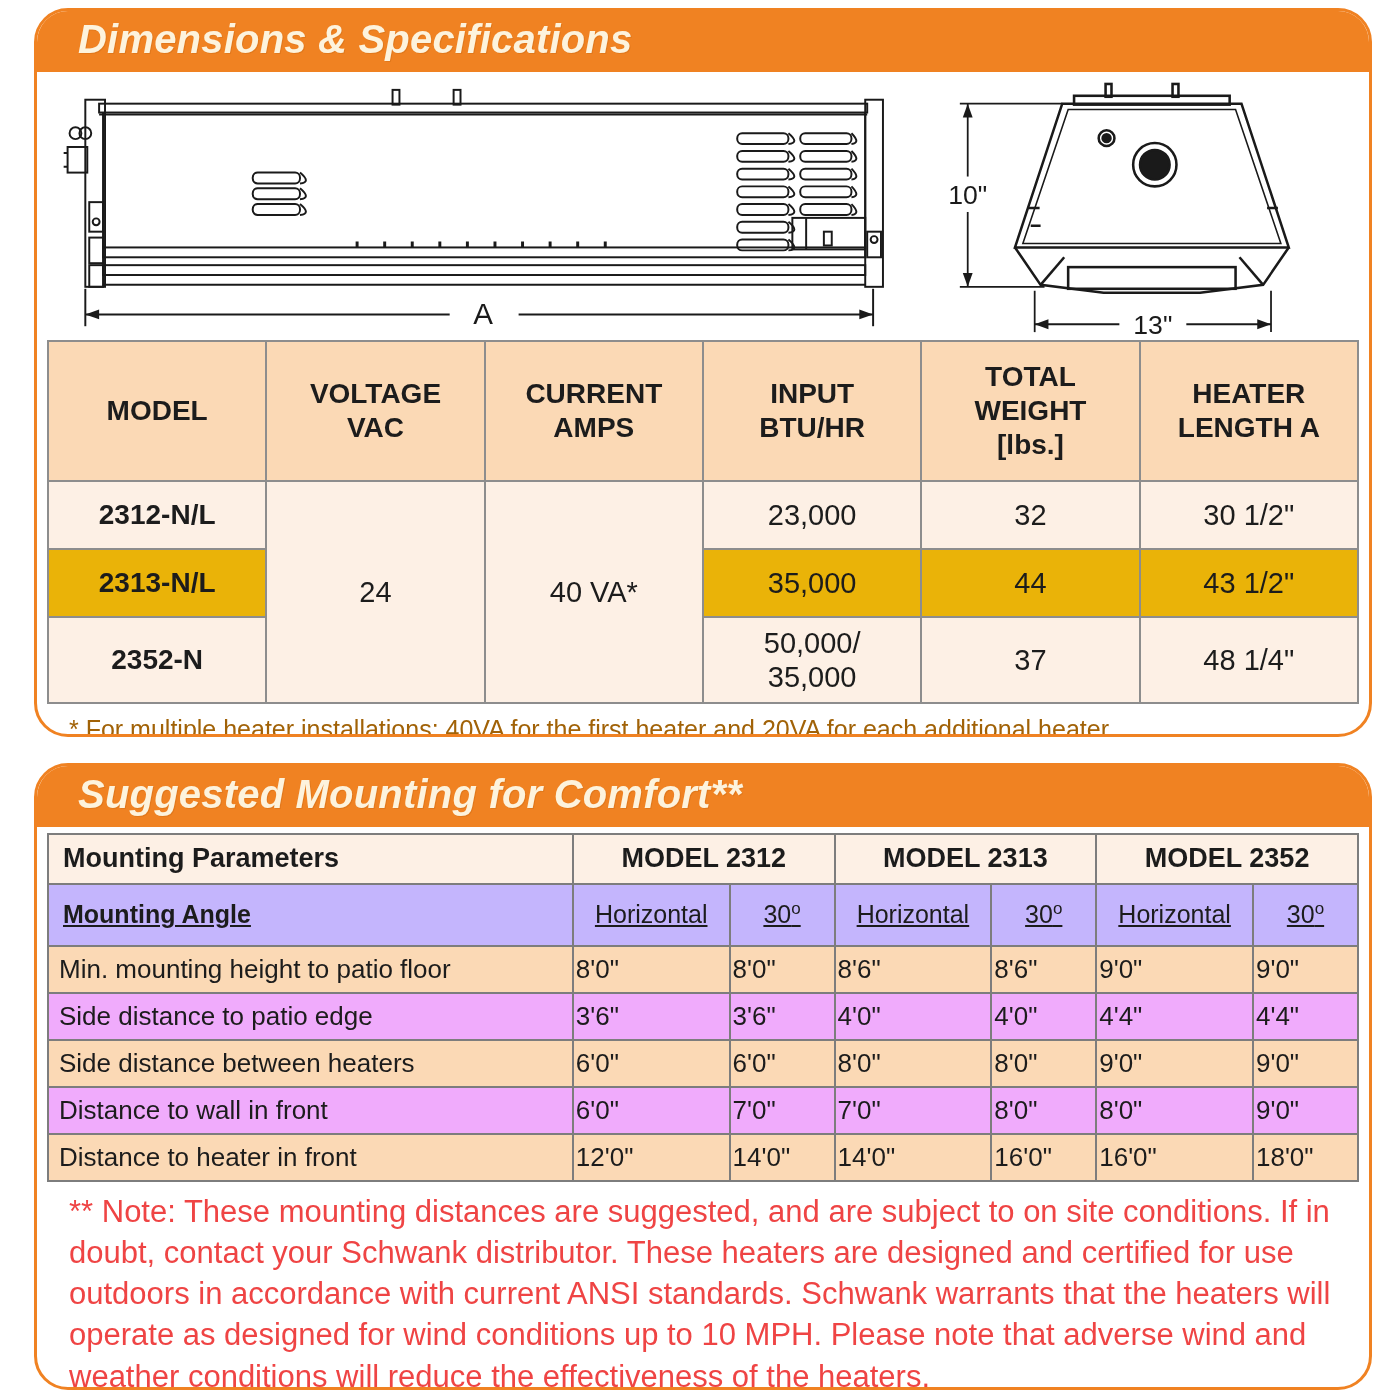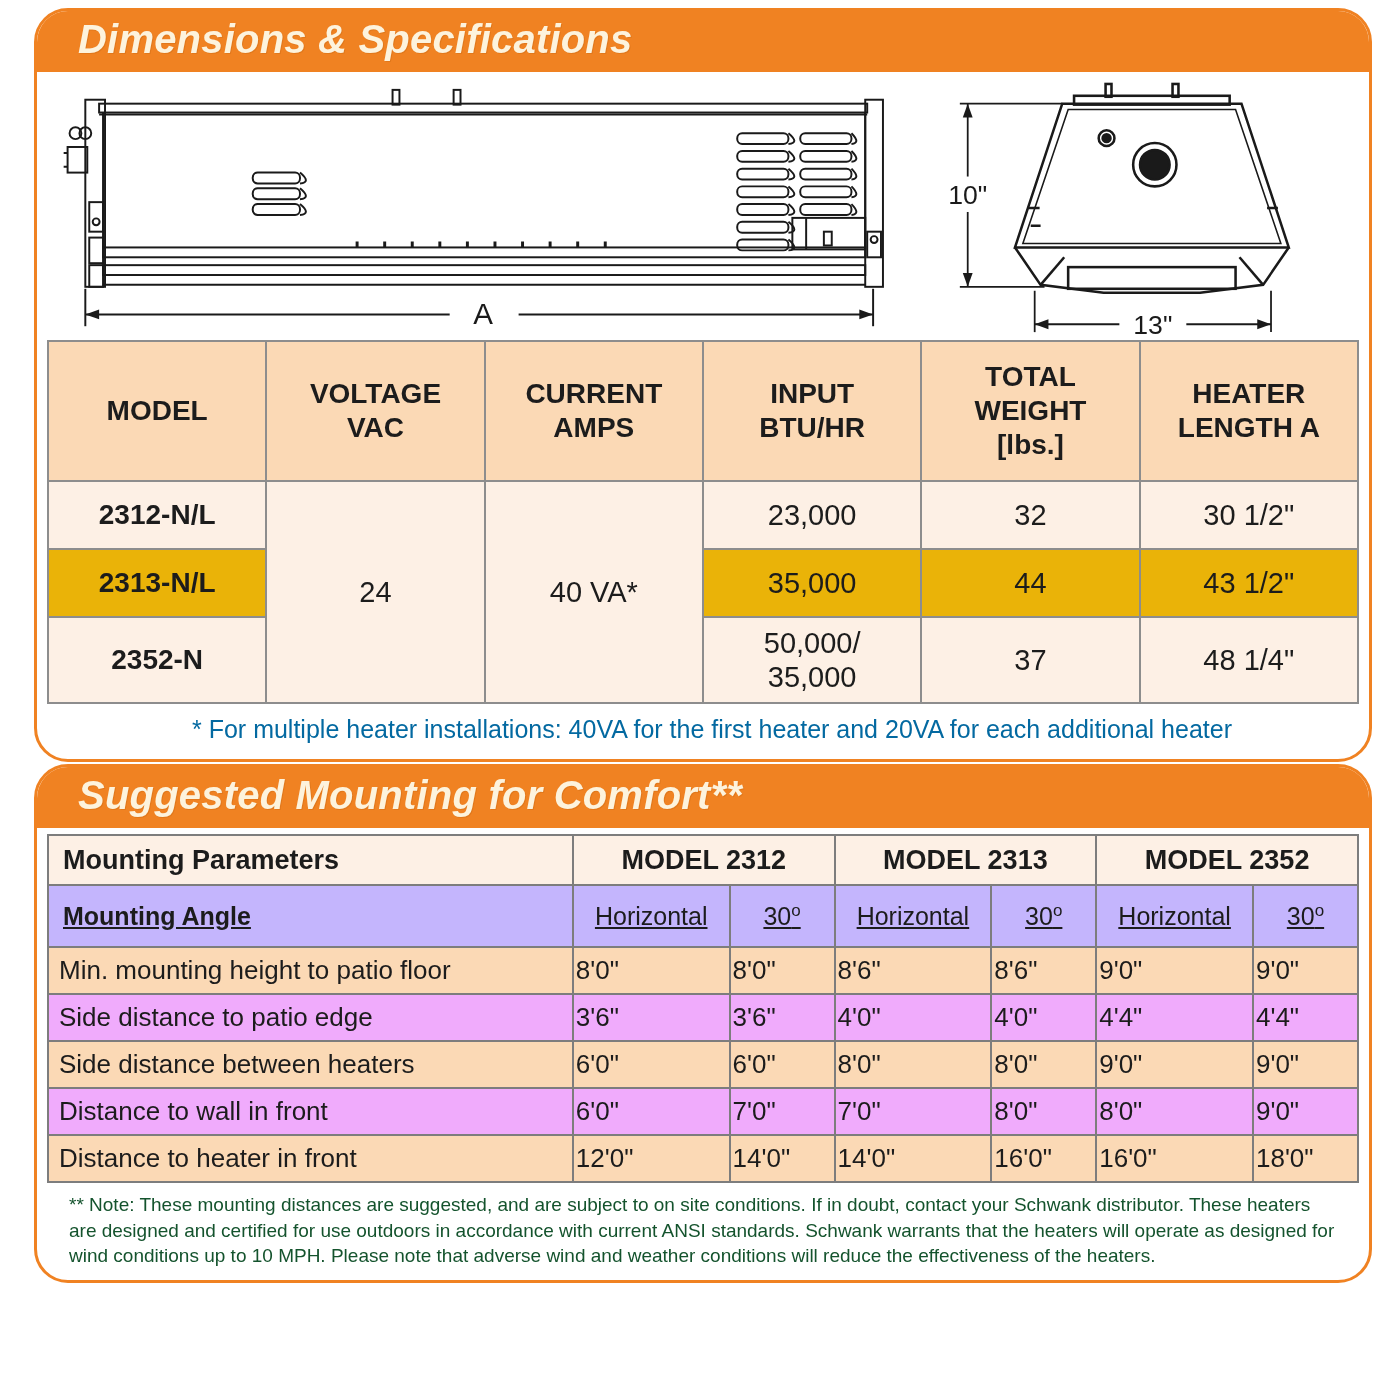--- a/index.html
+++ b/index.html
@@ -7,21 +7,21 @@
     margin: 0; padding: 0;
     width: 1400px; height: 1400px;
     background: #ffffff;
     font-family: "Liberation Sans", sans-serif;
   }
   .page {
     width: 1400px; height: 1400px;
     padding: 8px 28px 10px 34px;
     display: flex;
     flex-direction: column;
-    gap: 2px;
+    gap: 26px;
   }
 
   
   .panel {
     border: 3px solid #F08222;
     border-radius: 34px;
     background: #ffffff;
     overflow: hidden;
     position: relative;
   }
@@ -82,24 +82,23 @@
     text-align: center;
   }
   .row-cream td { background: #FDF0E5; }
   .row-peach td { background: #eab308; }
   .cell-merge { background: #FDF0E5 !important; font-size: 29px; }
   .tall td { height: 86px; }
   .twoline { line-height: 1.18; }
 
   .footnote {
     font-size: 25px;
-    color: #0369a1;
+    color: #a16207;
     padding: 10px 4px 6px 22px;
     line-height: 1.25;
-    text-align: center;
   }
 
   
   .mount-table { table-layout: fixed; }
   .mount-table th, .mount-table td {
     border: 2px solid #7d7d7d;
     color: #1c1c1c;
     vertical-align: middle;
     height: 47px;
     padding: 2px 2px;
@@ -127,22 +126,22 @@
     text-align: left;
     padding-left: 10px;
     font-size: 26px;
   }
   .mount-table td.val { font-size: 26px; }
   .mrow-peach td { background: #FBD9B5; }
   .mrow-cream td { background: #f0abfc; }
   .deg { font-size: 17px; vertical-align: super; line-height: 0; }
 
   .note {
-    font-size: 19px;
-    color: #14532d;
+    font-size: 31px;
+    color: #ef4444;
     padding: 9px 20px 4px 22px;
     line-height: 1.33;
   }
 </style>
 </head>
 <body>
 
 <div class="page">
 
   <div class="panel">

